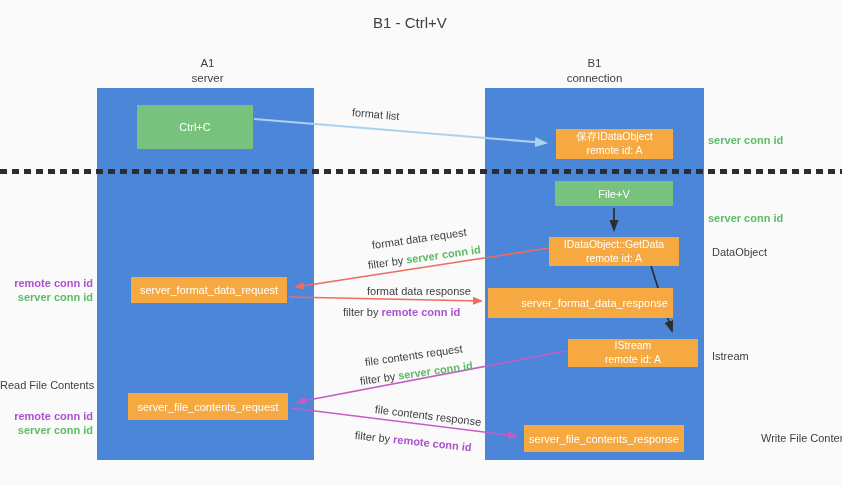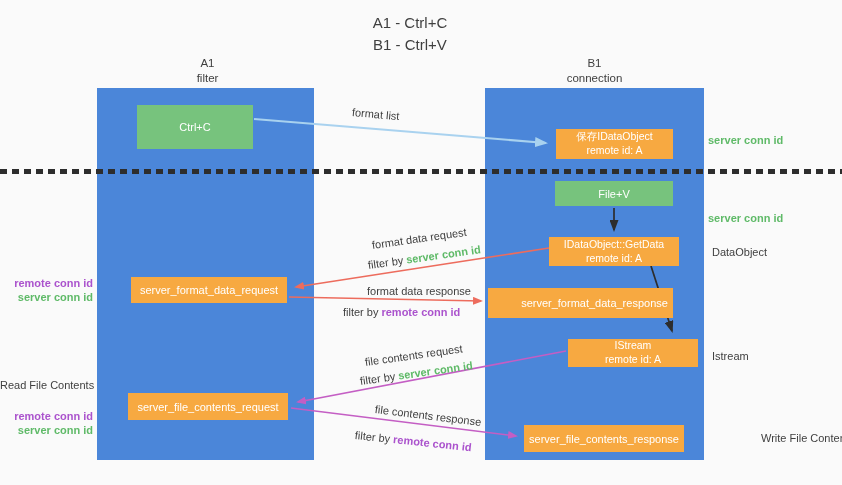--- a/index.html
+++ b/index.html
@@ -35,27 +35,26 @@
   .rpos6 { transform:rotate(6deg); }
   .rpos5 { transform:rotate(5deg); }
   svg.overlay { position:absolute; left:0; top:0; pointer-events:none; }
 </style>
 </head>
 <body>
 
 <div class="canvas">
 
   <div class="title">
-    <span>A1 - Ctrl+C</span>
     <span>B1 - Ctrl+V</span>
   </div>
 
   <div class="lane-header" style="left:99px;top:56px;width:217px;">
     <span>A1</span>
-    <span>filter</span>
+    <span>server</span>
   </div>
   <div class="lane-header" style="left:485px;top:56px;width:219px;">
     <span>B1</span>
     <span>connection</span>
   </div>
 
   <div class="lane" style="left:97px;top:88px;width:217px;height:372px;"></div>
   <div class="lane" style="left:485px;top:88px;width:219px;height:372px;"></div>
 
   <div class="divider"></div>

